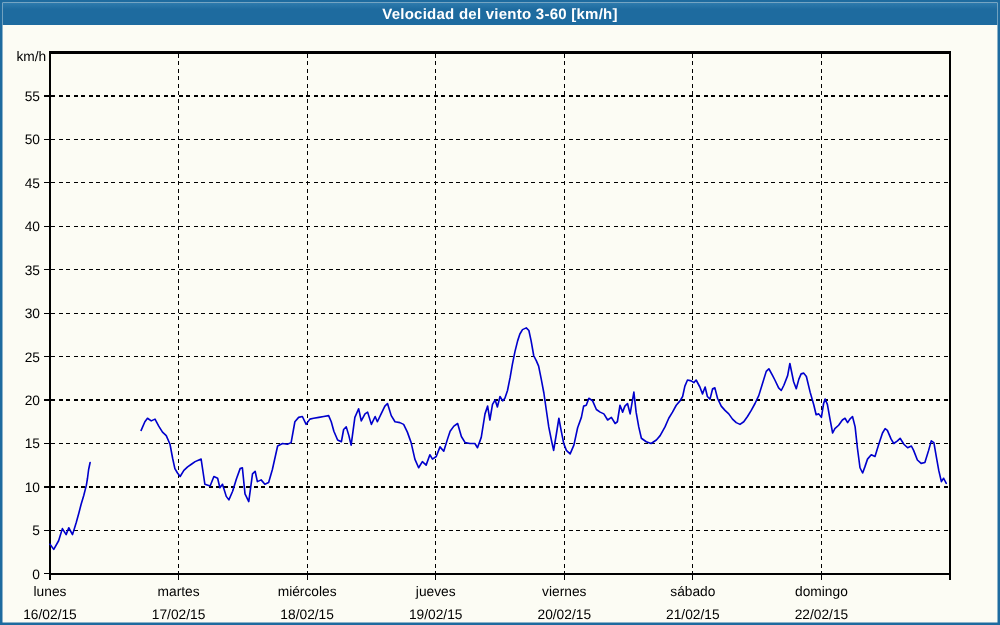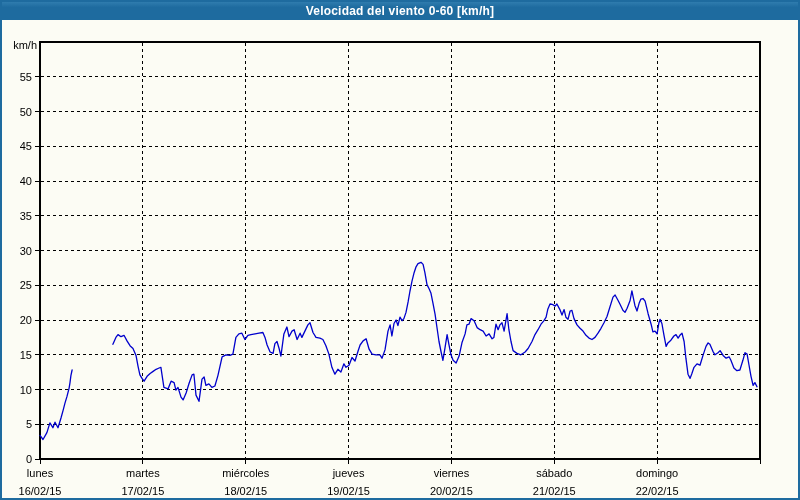--- a/index.html
+++ b/index.html
@@ -15,21 +15,21 @@
   }
   .chart-body{position:absolute;left:0;top:18px;right:0;bottom:0;}
   svg{display:block;}
   text{fill:#000000;}
 </style>
 </head>
 <body>
 
 <div class="window">
   <div class="titlebar">
-    <span>Velocidad del viento 0-60 [km/h]</span>
+    <span>Velocidad del viento 3-60 [km/h]</span>
   </div>
   <div class="chart-body">
     <svg id="chart" width="796" height="478" viewBox="2 20 796 478">
         <g stroke="#000000" stroke-width="1" stroke-dasharray="3,3" shape-rendering="crispEdges">
           <line x1="41" y1="424.25" x2="759" y2="424.25"></line>
           <line x1="41" y1="389.5" x2="759" y2="389.5"></line>
           <line x1="41" y1="354.75" x2="759" y2="354.75"></line>
           <line x1="41" y1="320" x2="759" y2="320"></line>
           <line x1="41" y1="285.25" x2="759" y2="285.25"></line>
           <line x1="41" y1="250.5" x2="759" y2="250.5"></line>

